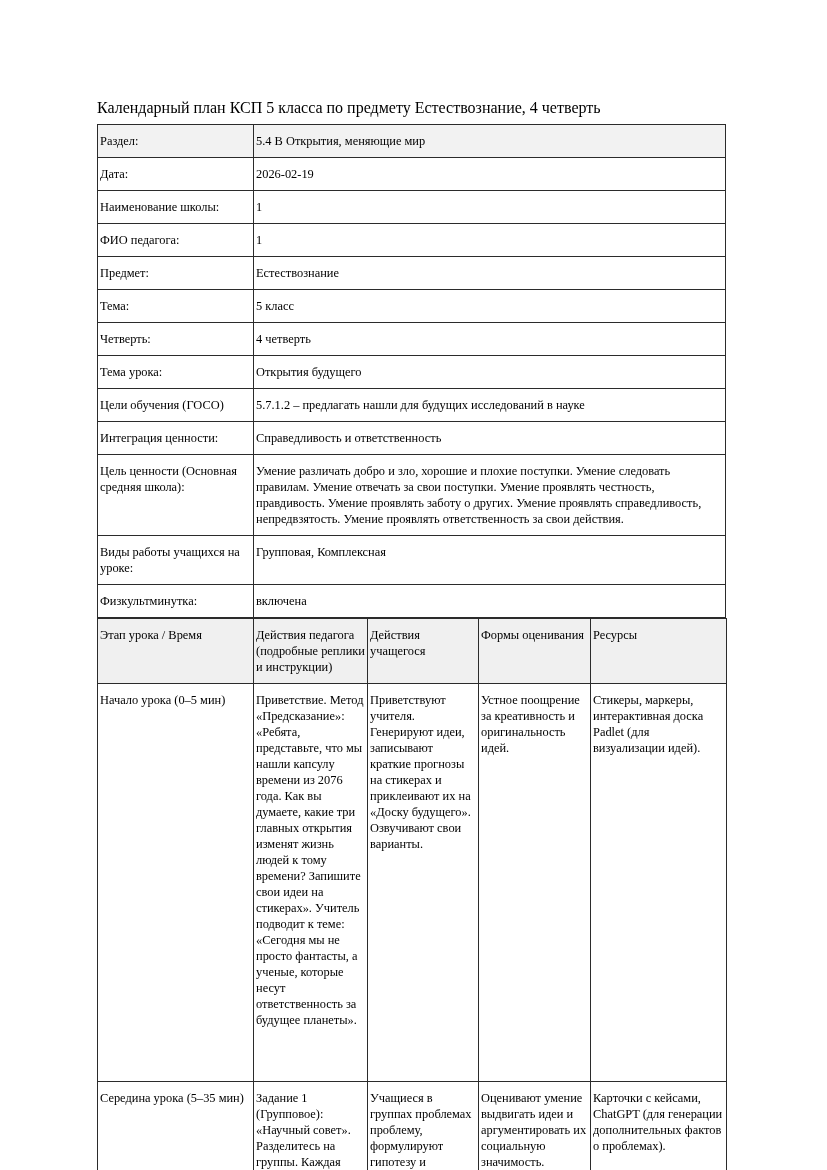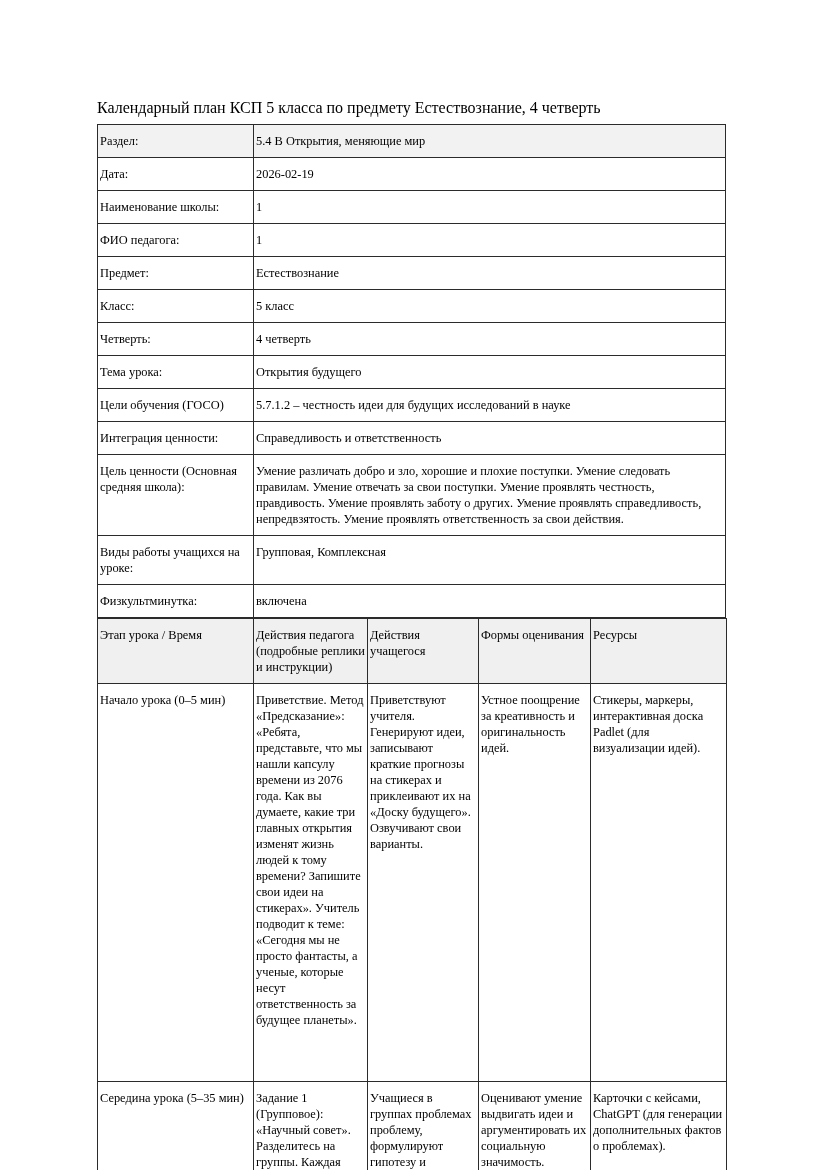--- a/index.html
+++ b/index.html
@@ -65,34 +65,34 @@
       </tr>
       <tr>
         <td>ФИО педагога:</td>
         <td>1</td>
       </tr>
       <tr>
         <td>Предмет:</td>
         <td>Естествознание</td>
       </tr>
       <tr>
-        <td>Класс:</td>
+        <td>Тема:</td>
         <td>5 класс</td>
       </tr>
       <tr>
         <td>Четверть:</td>
         <td>4 четверть</td>
       </tr>
       <tr>
         <td>Тема урока:</td>
         <td>Открытия будущего</td>
       </tr>
       <tr>
         <td>Цели обучения (ГОСО)</td>
-        <td>5.7.1.2 – честность идеи для будущих исследований в науке</td>
+        <td>5.7.1.2 – предлагать нашли для будущих исследований в науке</td>
       </tr>
       <tr>
         <td>Интеграция ценности:</td>
         <td>Справедливость и ответственность</td>
       </tr>
       <tr>
         <td>Цель ценности (Основная средняя школа):</td>
         <td>Умение различать добро и зло, хорошие и плохие поступки. Умение следовать правилам. Умение отвечать за свои поступки. Умение проявлять честность, правдивость. Умение проявлять заботу о других. Умение проявлять справедливость, непредвзятость. Умение проявлять ответственность за свои действия.</td>
       </tr>
       <tr>

